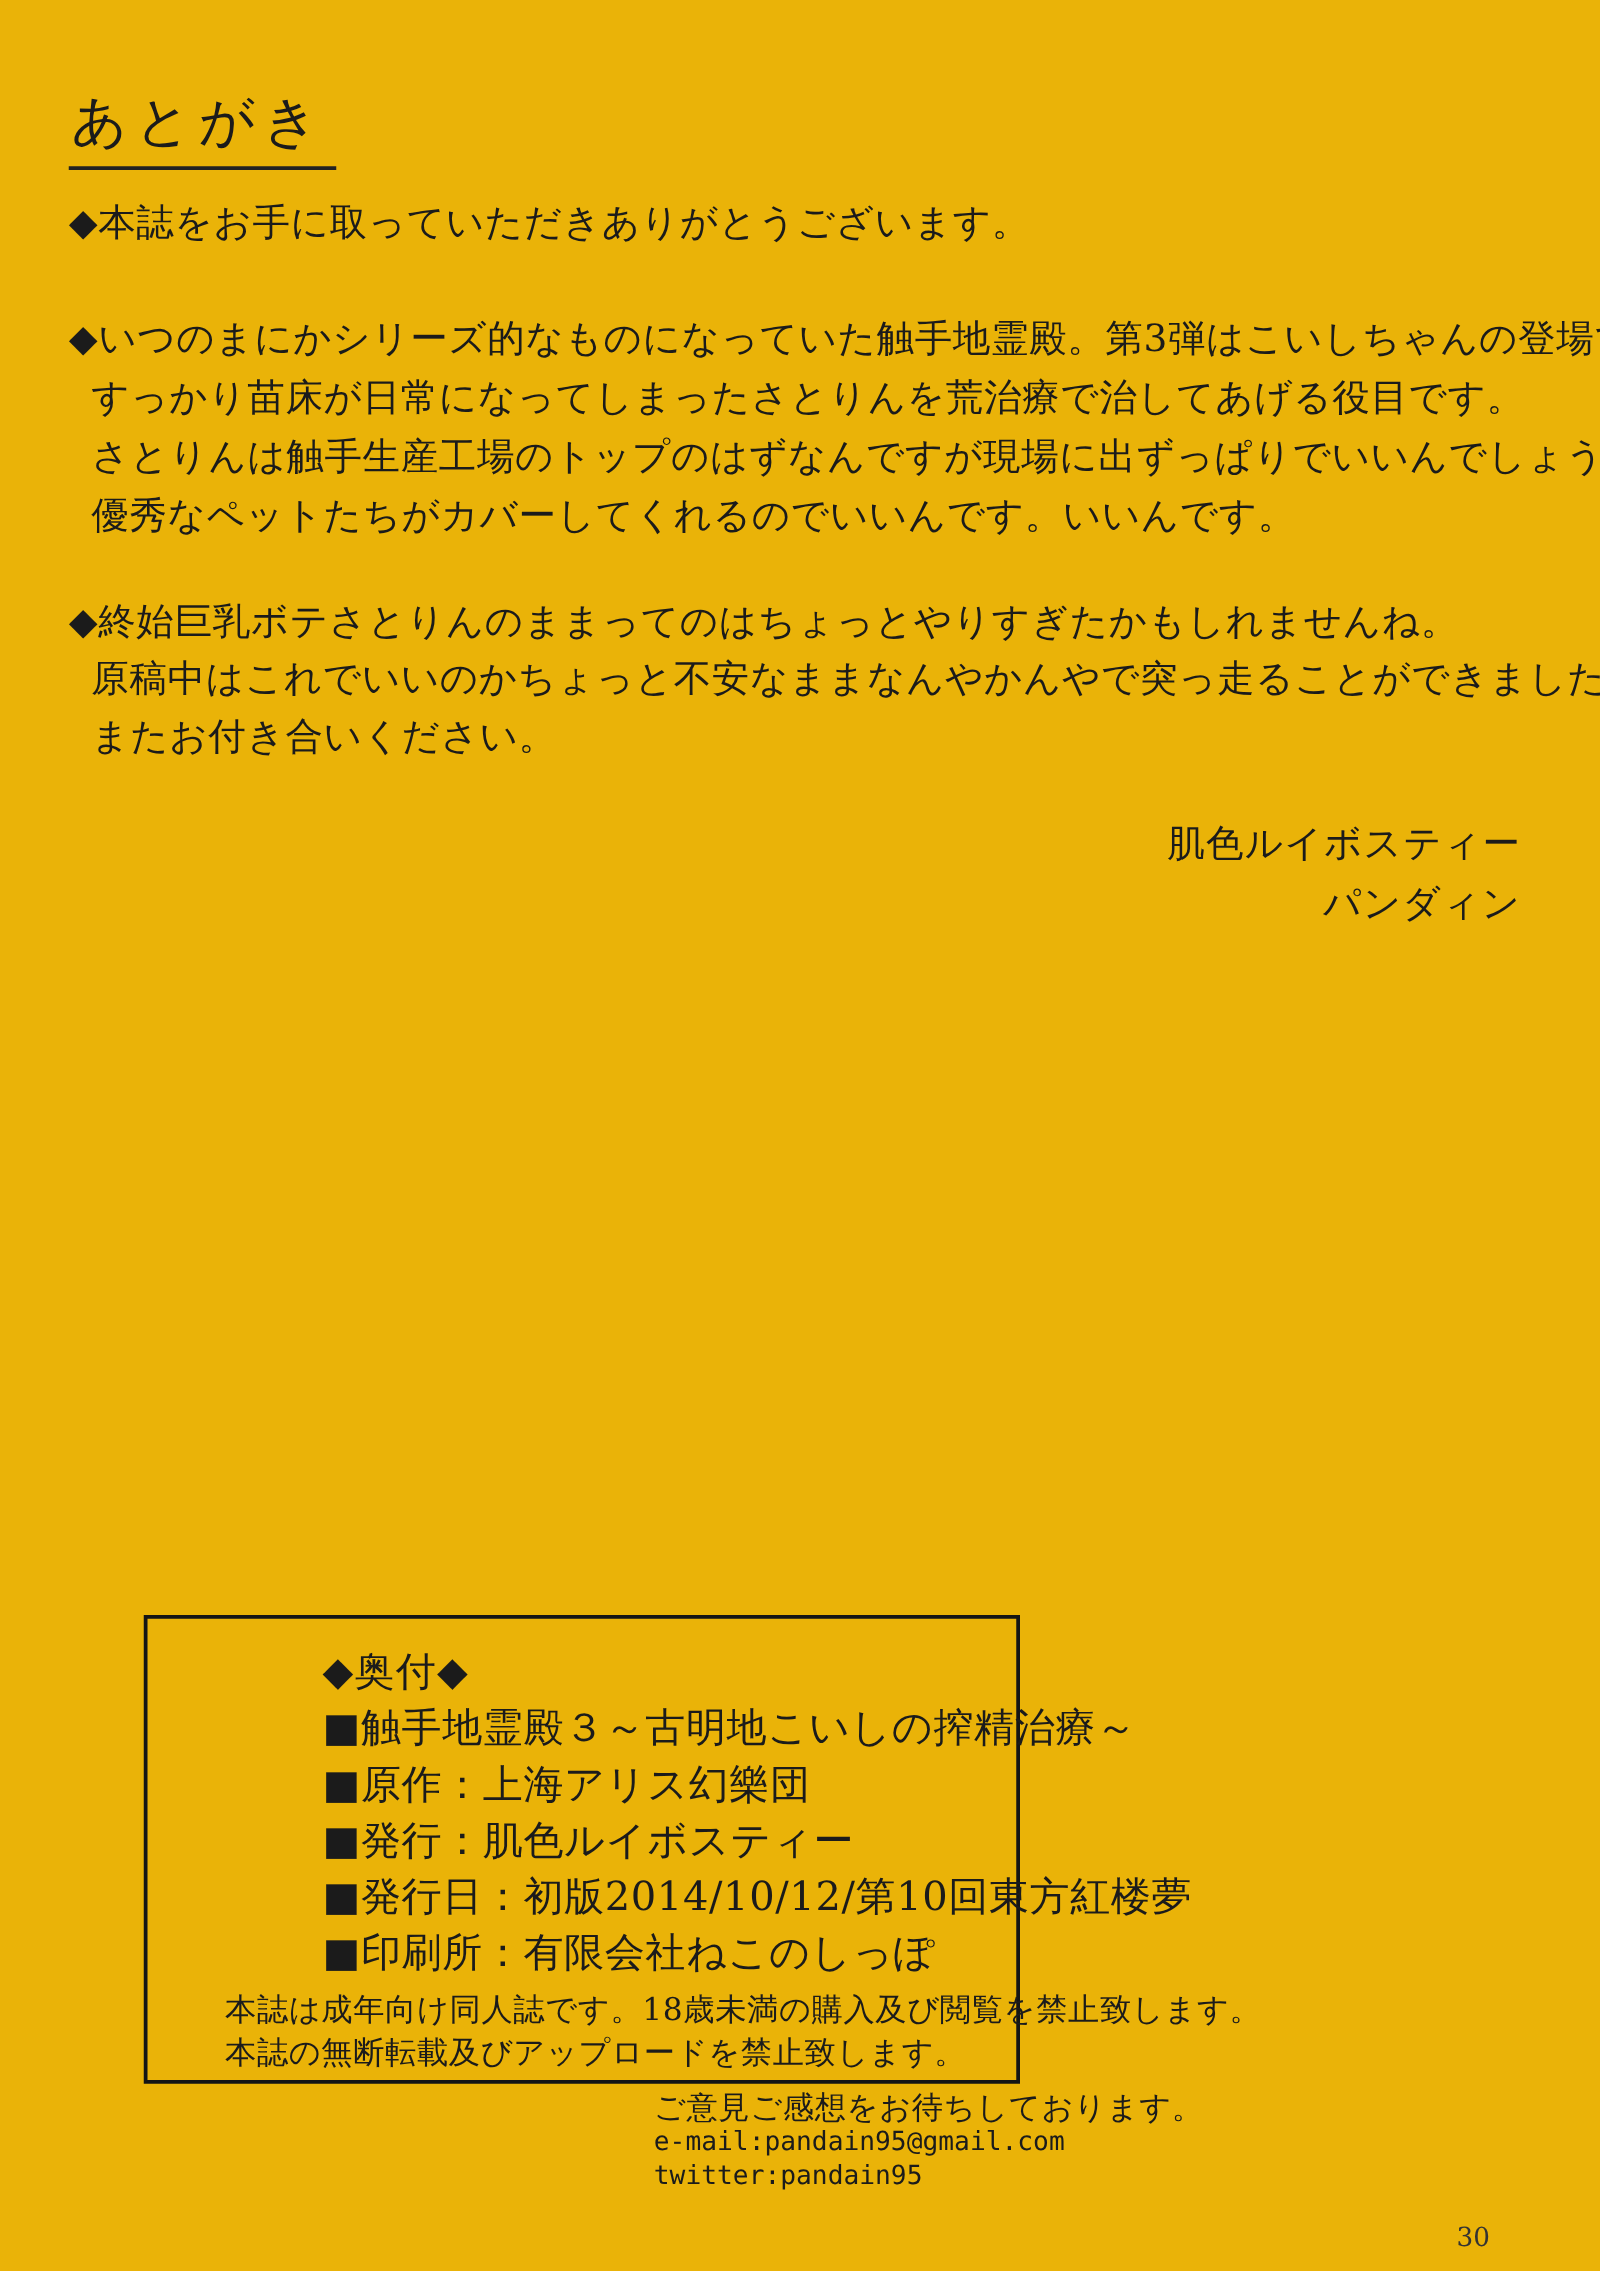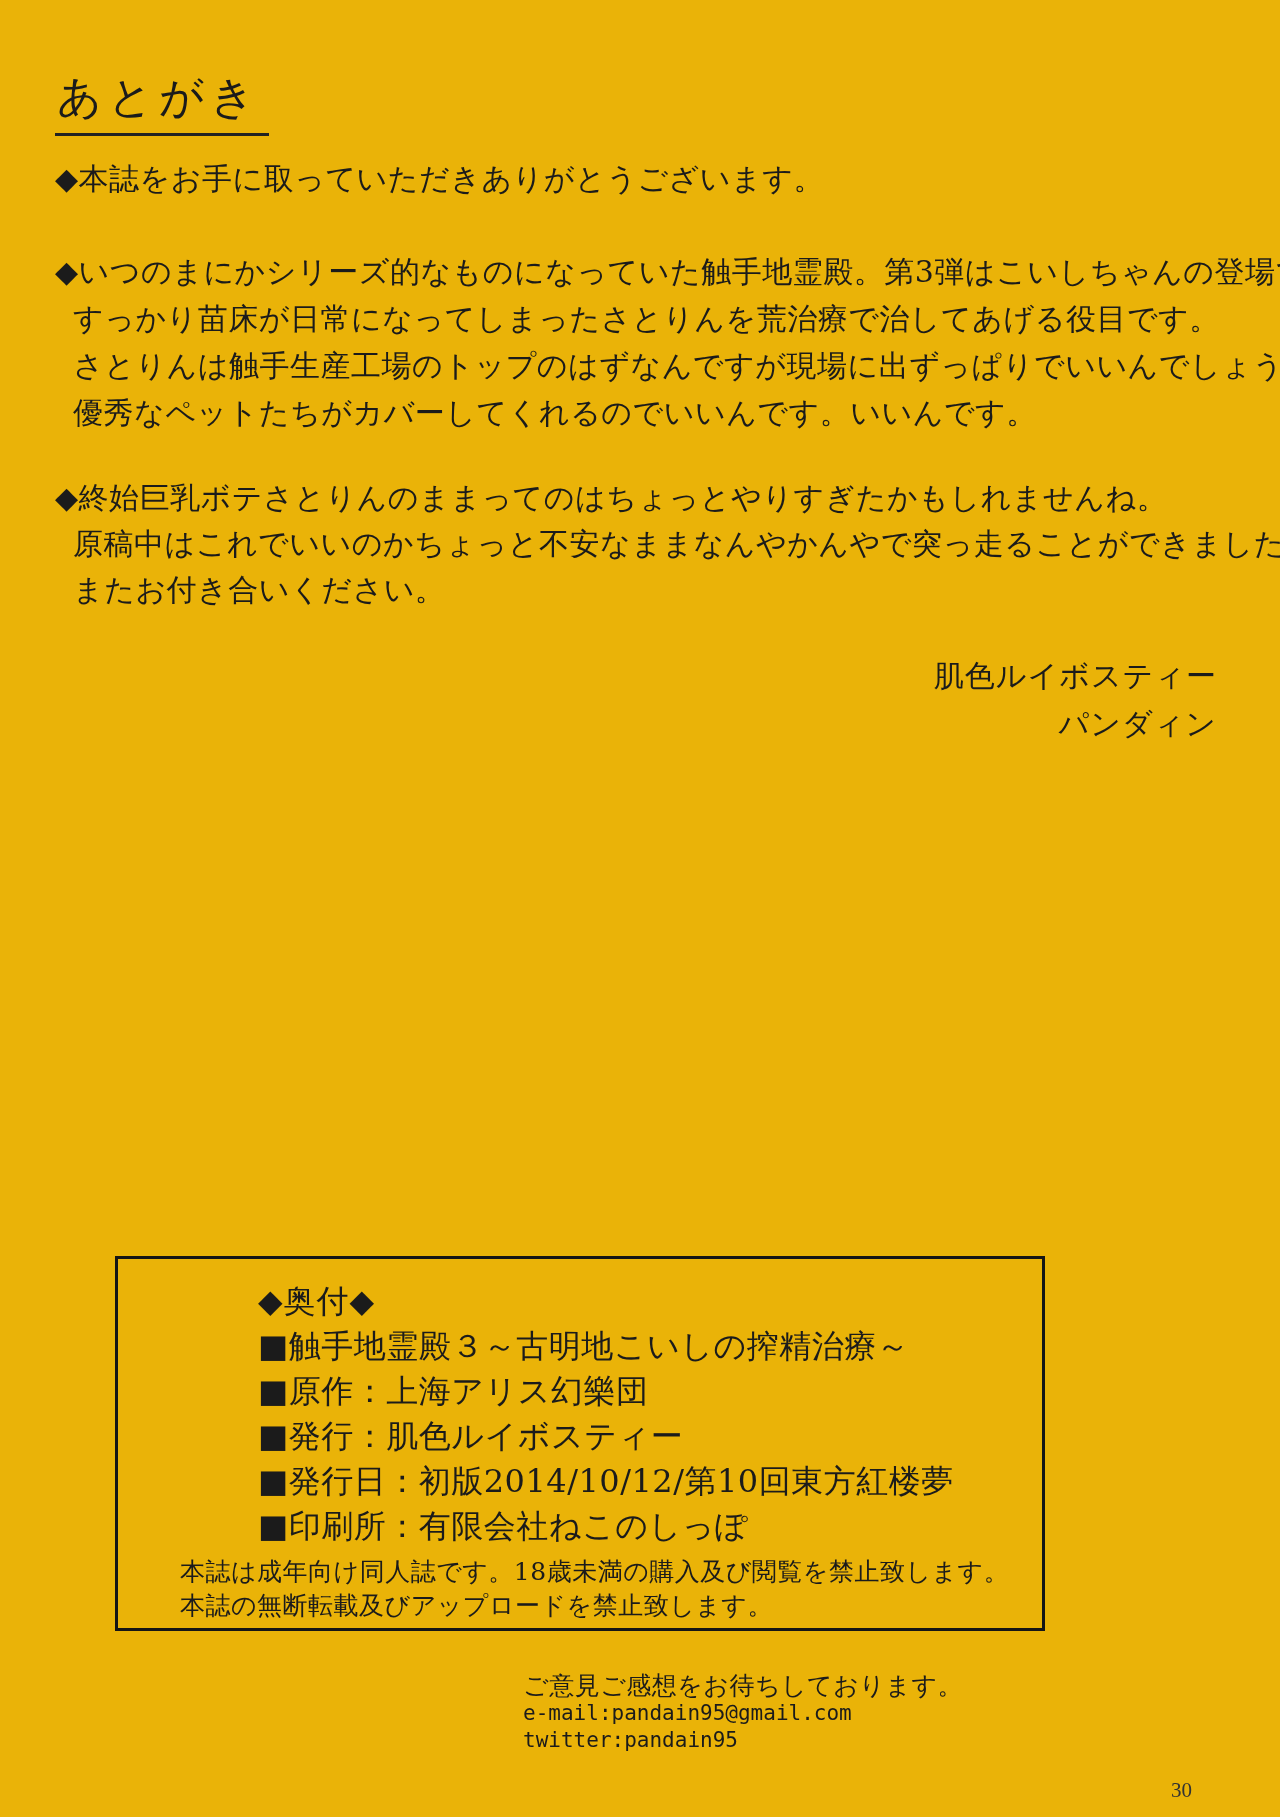--- a/index.html
+++ b/index.html
@@ -30,22 +30,22 @@
     white-space: nowrap;
   }
   .para .line.indent { padding-left: 18px; }
   .para3 { line-height: 46px; }
   .signature {
     position: absolute; top: 652px; right: 63px;
     text-align: right; font-size: 30px; line-height: 48px;
     letter-spacing: 1px;
   }
   .colophon-box {
-    position: absolute; left: 115px; top: 1256px;
-    width: 930px; height: 375px;
+    position: absolute; left: 115px; top: 1292px;
+    width: 701px; height: 375px;
     border: 3px solid #151515;
     box-sizing: border-box;
     padding: 20px 10px 0 0;
   }
   .colophon-heading {
     font-size: 32px; line-height: 45px;
     padding-left: 140px; letter-spacing: 1px;
   }
   .colophon-entry {
     font-size: 32px; line-height: 45px;
@@ -62,21 +62,21 @@
     position: absolute; top: 1672px; right: 317px;
     text-align: left;
   }
   .contact-jp { font-size: 25px; line-height: 28px; letter-spacing: 0.5px; }
   .contact-mono {
     font-family: "DejaVu Sans Mono", "Liberation Mono", monospace;
     font-size: 21px; line-height: 27px;
   }
   .page-number {
     position: absolute; top: 1778px; right: 88px;
-    font-size: 21px; color: #333; font-family: Liberation Serif, serif;
+    font-size: 21px; color: #333;
   }
 </style>
 </head>
 <body>
 
 <div class="sheet">
 
   <h1 class="page-title">あとがき</h1>
 
   <div class="para" style="top:155px">

